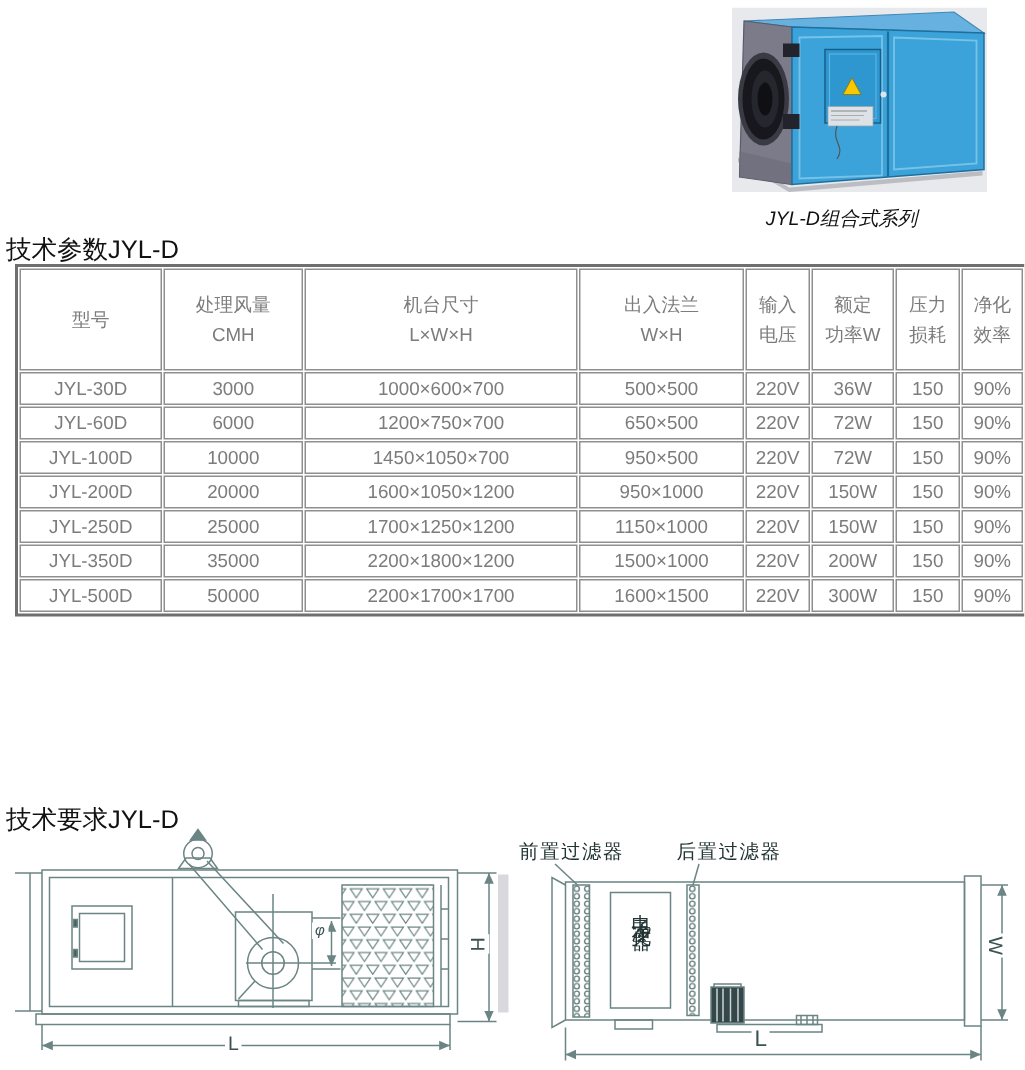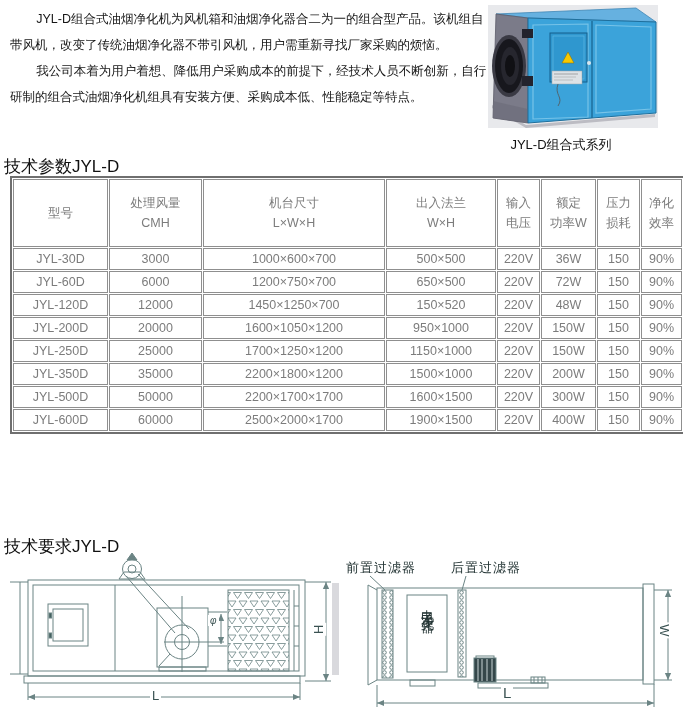--- a/index.html
+++ b/index.html
@@ -3,21 +3,21 @@
 <meta charset="utf-8">
 <style>
   html,body{margin:0;padding:0;background:#fff;}
   .page{position:relative;width:683px;height:713px;background:#ffffff;overflow:hidden;
         font-family:"Liberation Sans",sans-serif;}
   
   .intro{position:absolute;left:10px;top:6px;width:478px;font-size:12.5px;line-height:26px;
          color:#161616;}
   .intro p{margin:0;text-indent:2.1em;}
   
-  .figure{position:absolute;left:488px;top:5px;width:146px;}
+  .figure{position:absolute;left:488px;top:5px;width:146px;font-style:italic;}
   .figure .caption{margin-top:4px;text-align:center;font-size:13px;color:#111;}
   
   .sec-title{position:absolute;left:4px;font-size:17px;color:#111;}
   #params-title{top:155px;}
   #req-title{top:514px;margin-top:21px;}
   
   .spec-table{position:absolute;left:10px;top:176px;border-collapse:separate;border-spacing:1px;
               table-layout:fixed;width:662px;background:#fff;border:2px solid #6f6f6f;
               font-size:12.5px;color:#7c7c7c;}
   .spec-table td{border:1px solid #8f8f8f;text-align:center;vertical-align:middle;
@@ -31,24 +31,20 @@
   .dlabel{position:absolute;color:#223333;font-size:13px;letter-spacing:1px;white-space:nowrap;}
   .dletter{position:absolute;color:#3a5252;font-size:13px;background:#fff;padding:0 2px;}
   .rot90{transform:rotate(90deg);transform-origin:center;}
   .vert{writing-mode:vertical-rl;letter-spacing:3px;font-size:13px;color:#223333;}
 </style>
 </head>
 <body>
 
 <div class="page">
 
-  <div class="intro">
-    <p>JYL-D组合式油烟净化机为风机箱和油烟净化器合二为一的组合型产品。该机组自带风机，改变了传统油烟净化器不带引风机，用户需重新寻找厂家采购的烦恼。</p>
-    <p>我公司本着为用户着想、降低用户采购成本的前提下，经技术人员不断创新，自行研制的组合式油烟净化机组具有安装方便、采购成本低、性能稳定等特点。</p>
-  </div>
 
   <div class="figure">
     <svg width="170" height="123" viewBox="0 0 170 123">
       <rect width="170" height="123" fill="#e8e9ec"></rect>
       <polygon points="4,100 38,120 167,109 167,112 38,123 4,103" fill="#bcbcc3"></polygon>
       <polygon points="8,9 148,3 168,17 40,13" fill="#66b1e0" stroke="#3f87b5" stroke-width="0.8"></polygon>
       <polygon points="8,9 40,13 40,118 5,113" fill="#7b7b89" stroke="#5a5a68" stroke-width="0.8"></polygon>
       <polygon points="5,96 40,104 40,118 5,113" fill="#6d6d7b" opacity="0.7"></polygon>
       <g>
         <ellipse cx="21" cy="61" rx="17" ry="31" fill="#3a3a44"></ellipse>
@@ -138,26 +134,26 @@
           <td>JYL-60D</td>
           <td>6000</td>
           <td>1200×750×700</td>
           <td>650×500</td>
           <td>220V</td>
           <td>72W</td>
           <td>150</td>
           <td>90%</td>
         </tr>
         <tr>
-          <td>JYL-120D</td>
-          <td>12000</td>
-          <td>1450×1250×700</td>
-          <td>150×520</td>
-          <td>220V</td>
-          <td>48W</td>
+          <td>JYL-100D</td>
+          <td>10000</td>
+          <td>1450×1050×700</td>
+          <td>950×500</td>
+          <td>220V</td>
+          <td>72W</td>
           <td>150</td>
           <td>90%</td>
         </tr>
         <tr>
           <td>JYL-200D</td>
           <td>20000</td>
           <td>1600×1050×1200</td>
           <td>950×1000</td>
           <td>220V</td>
           <td>150W</td>
@@ -184,30 +180,20 @@
           <td>150</td>
           <td>90%</td>
         </tr>
         <tr>
           <td>JYL-500D</td>
           <td>50000</td>
           <td>2200×1700×1700</td>
           <td>1600×1500</td>
           <td>220V</td>
           <td>300W</td>
-          <td>150</td>
-          <td>90%</td>
-        </tr>
-        <tr>
-          <td>JYL-600D</td>
-          <td>60000</td>
-          <td>2500×2000×1700</td>
-          <td>1900×1500</td>
-          <td>220V</td>
-          <td>400W</td>
           <td>150</td>
           <td>90%</td>
         </tr>
       </tbody>
   </table>
 
   <div id="req-title" class="sec-title">技术要求JYL-D</div>
 
   <svg id="side-view" class="diagram" width="332" height="164" viewBox="0 0 332 164">
     <defs>

